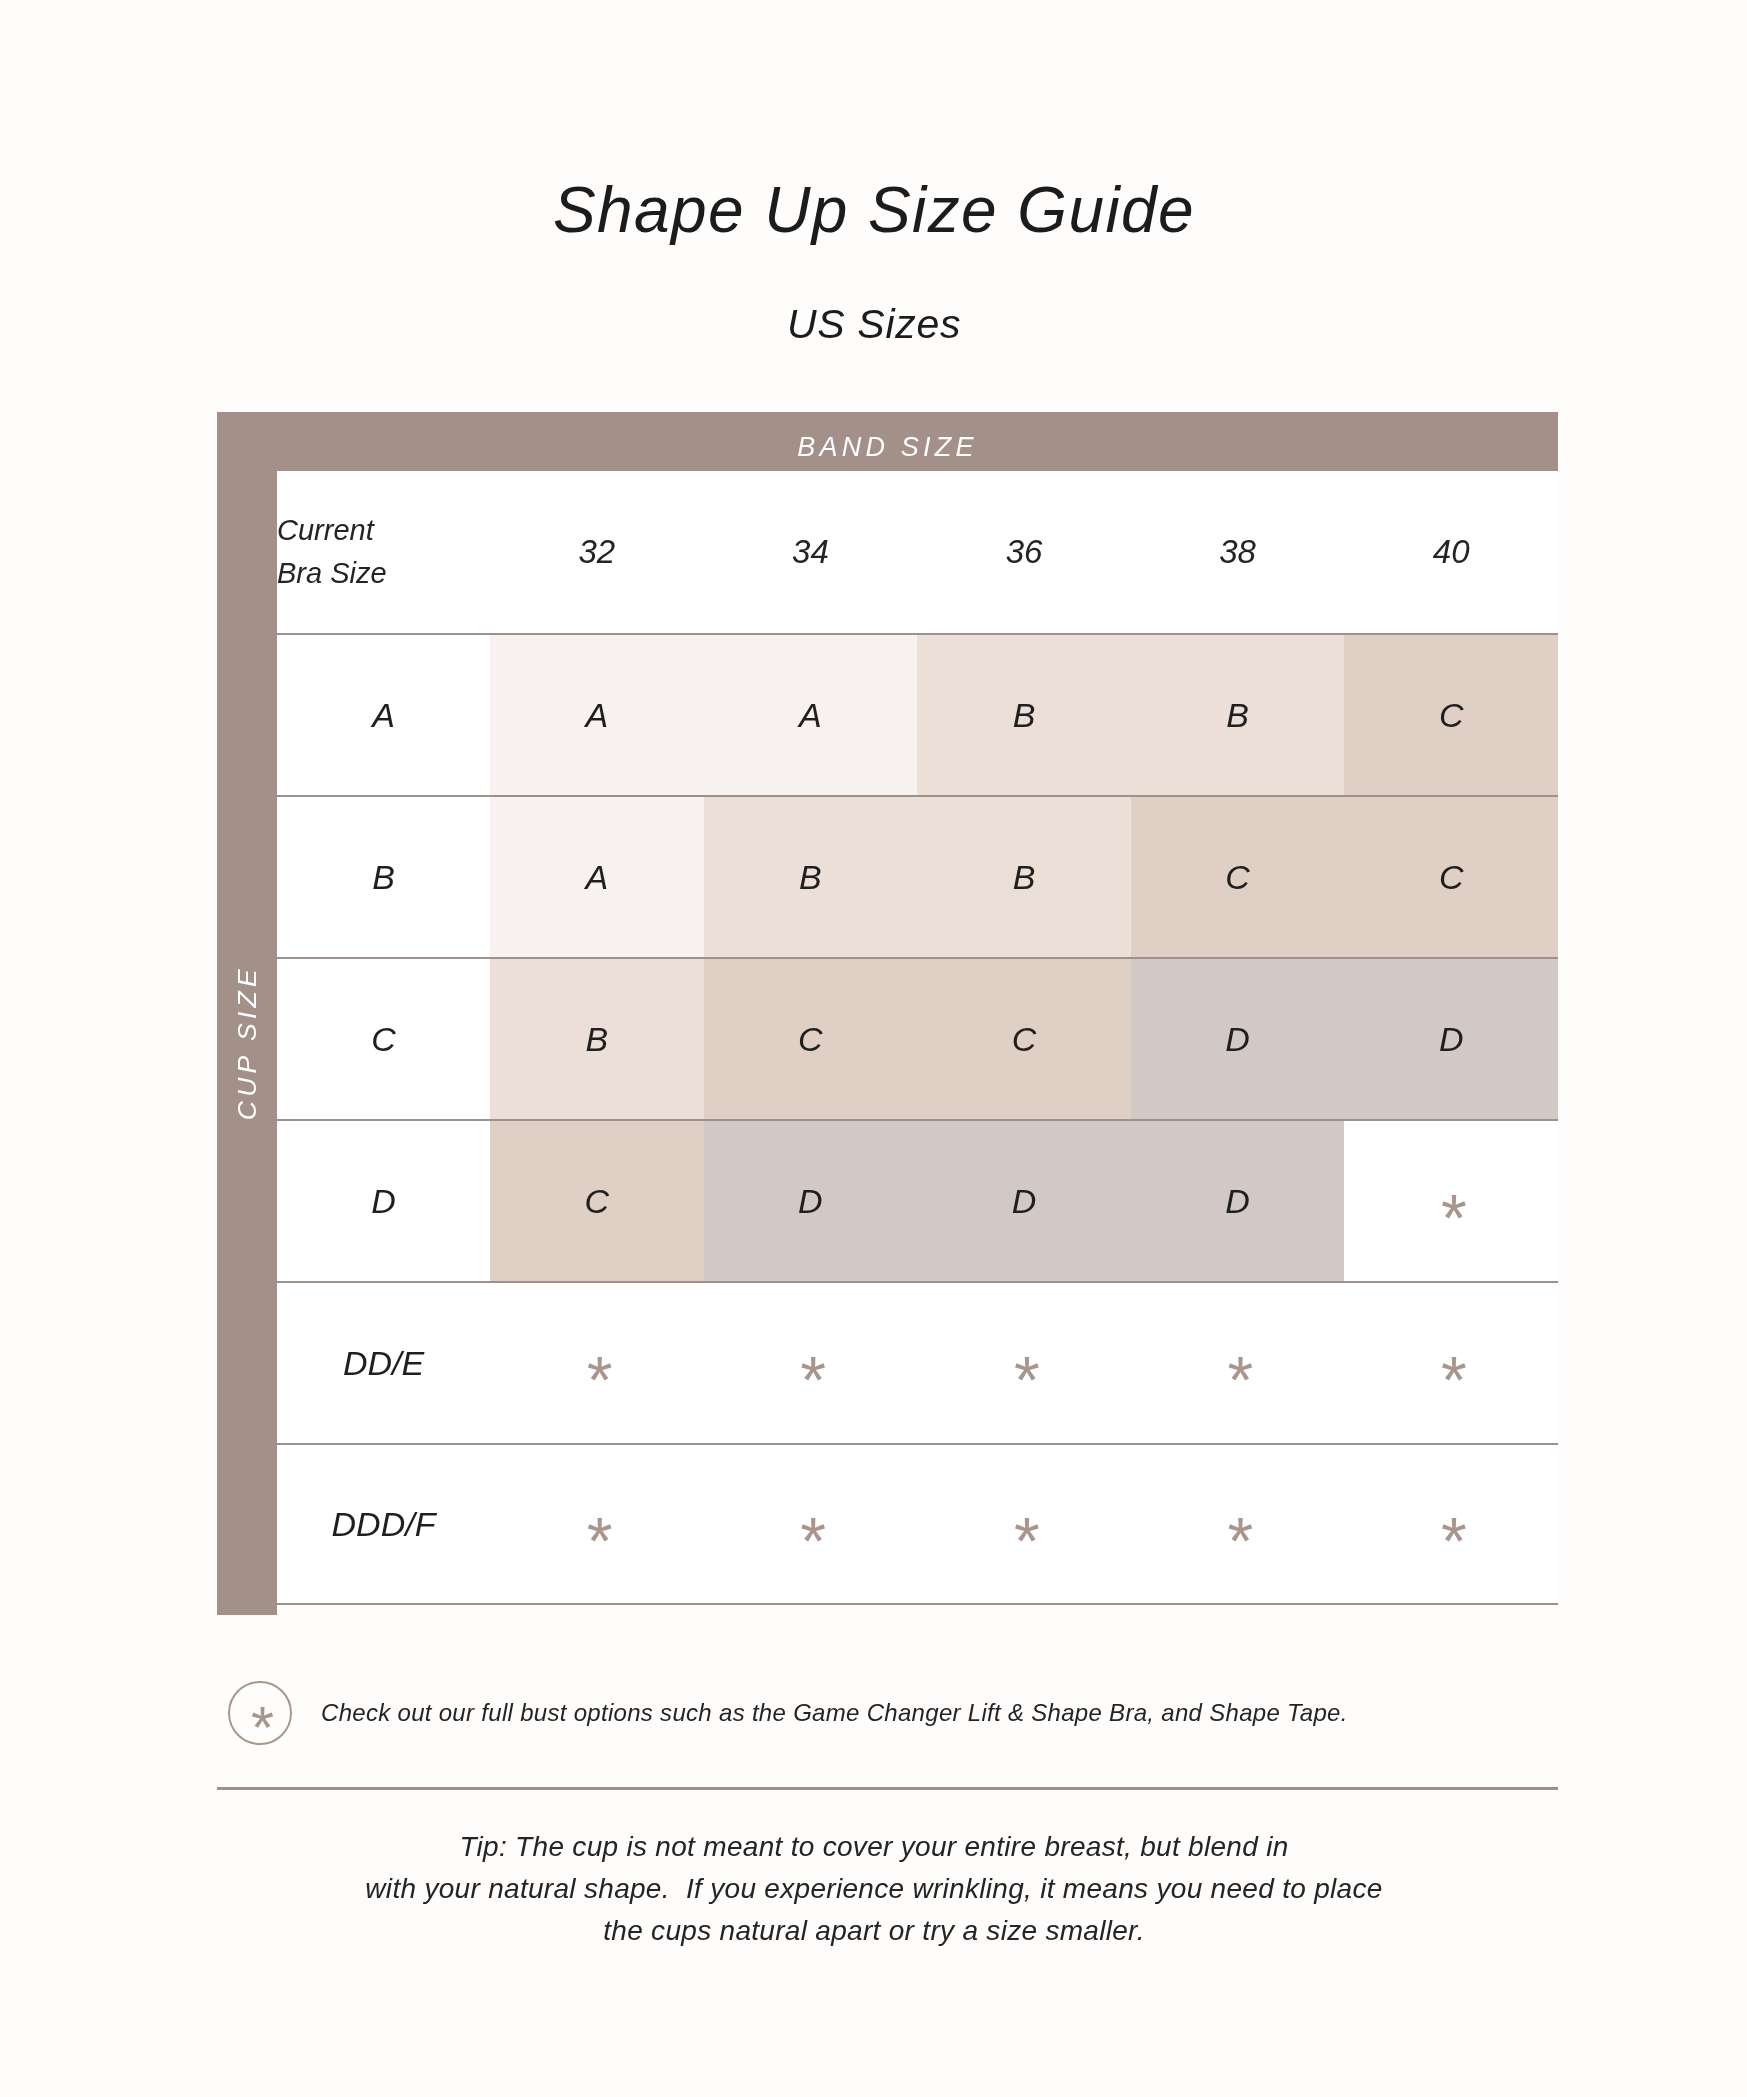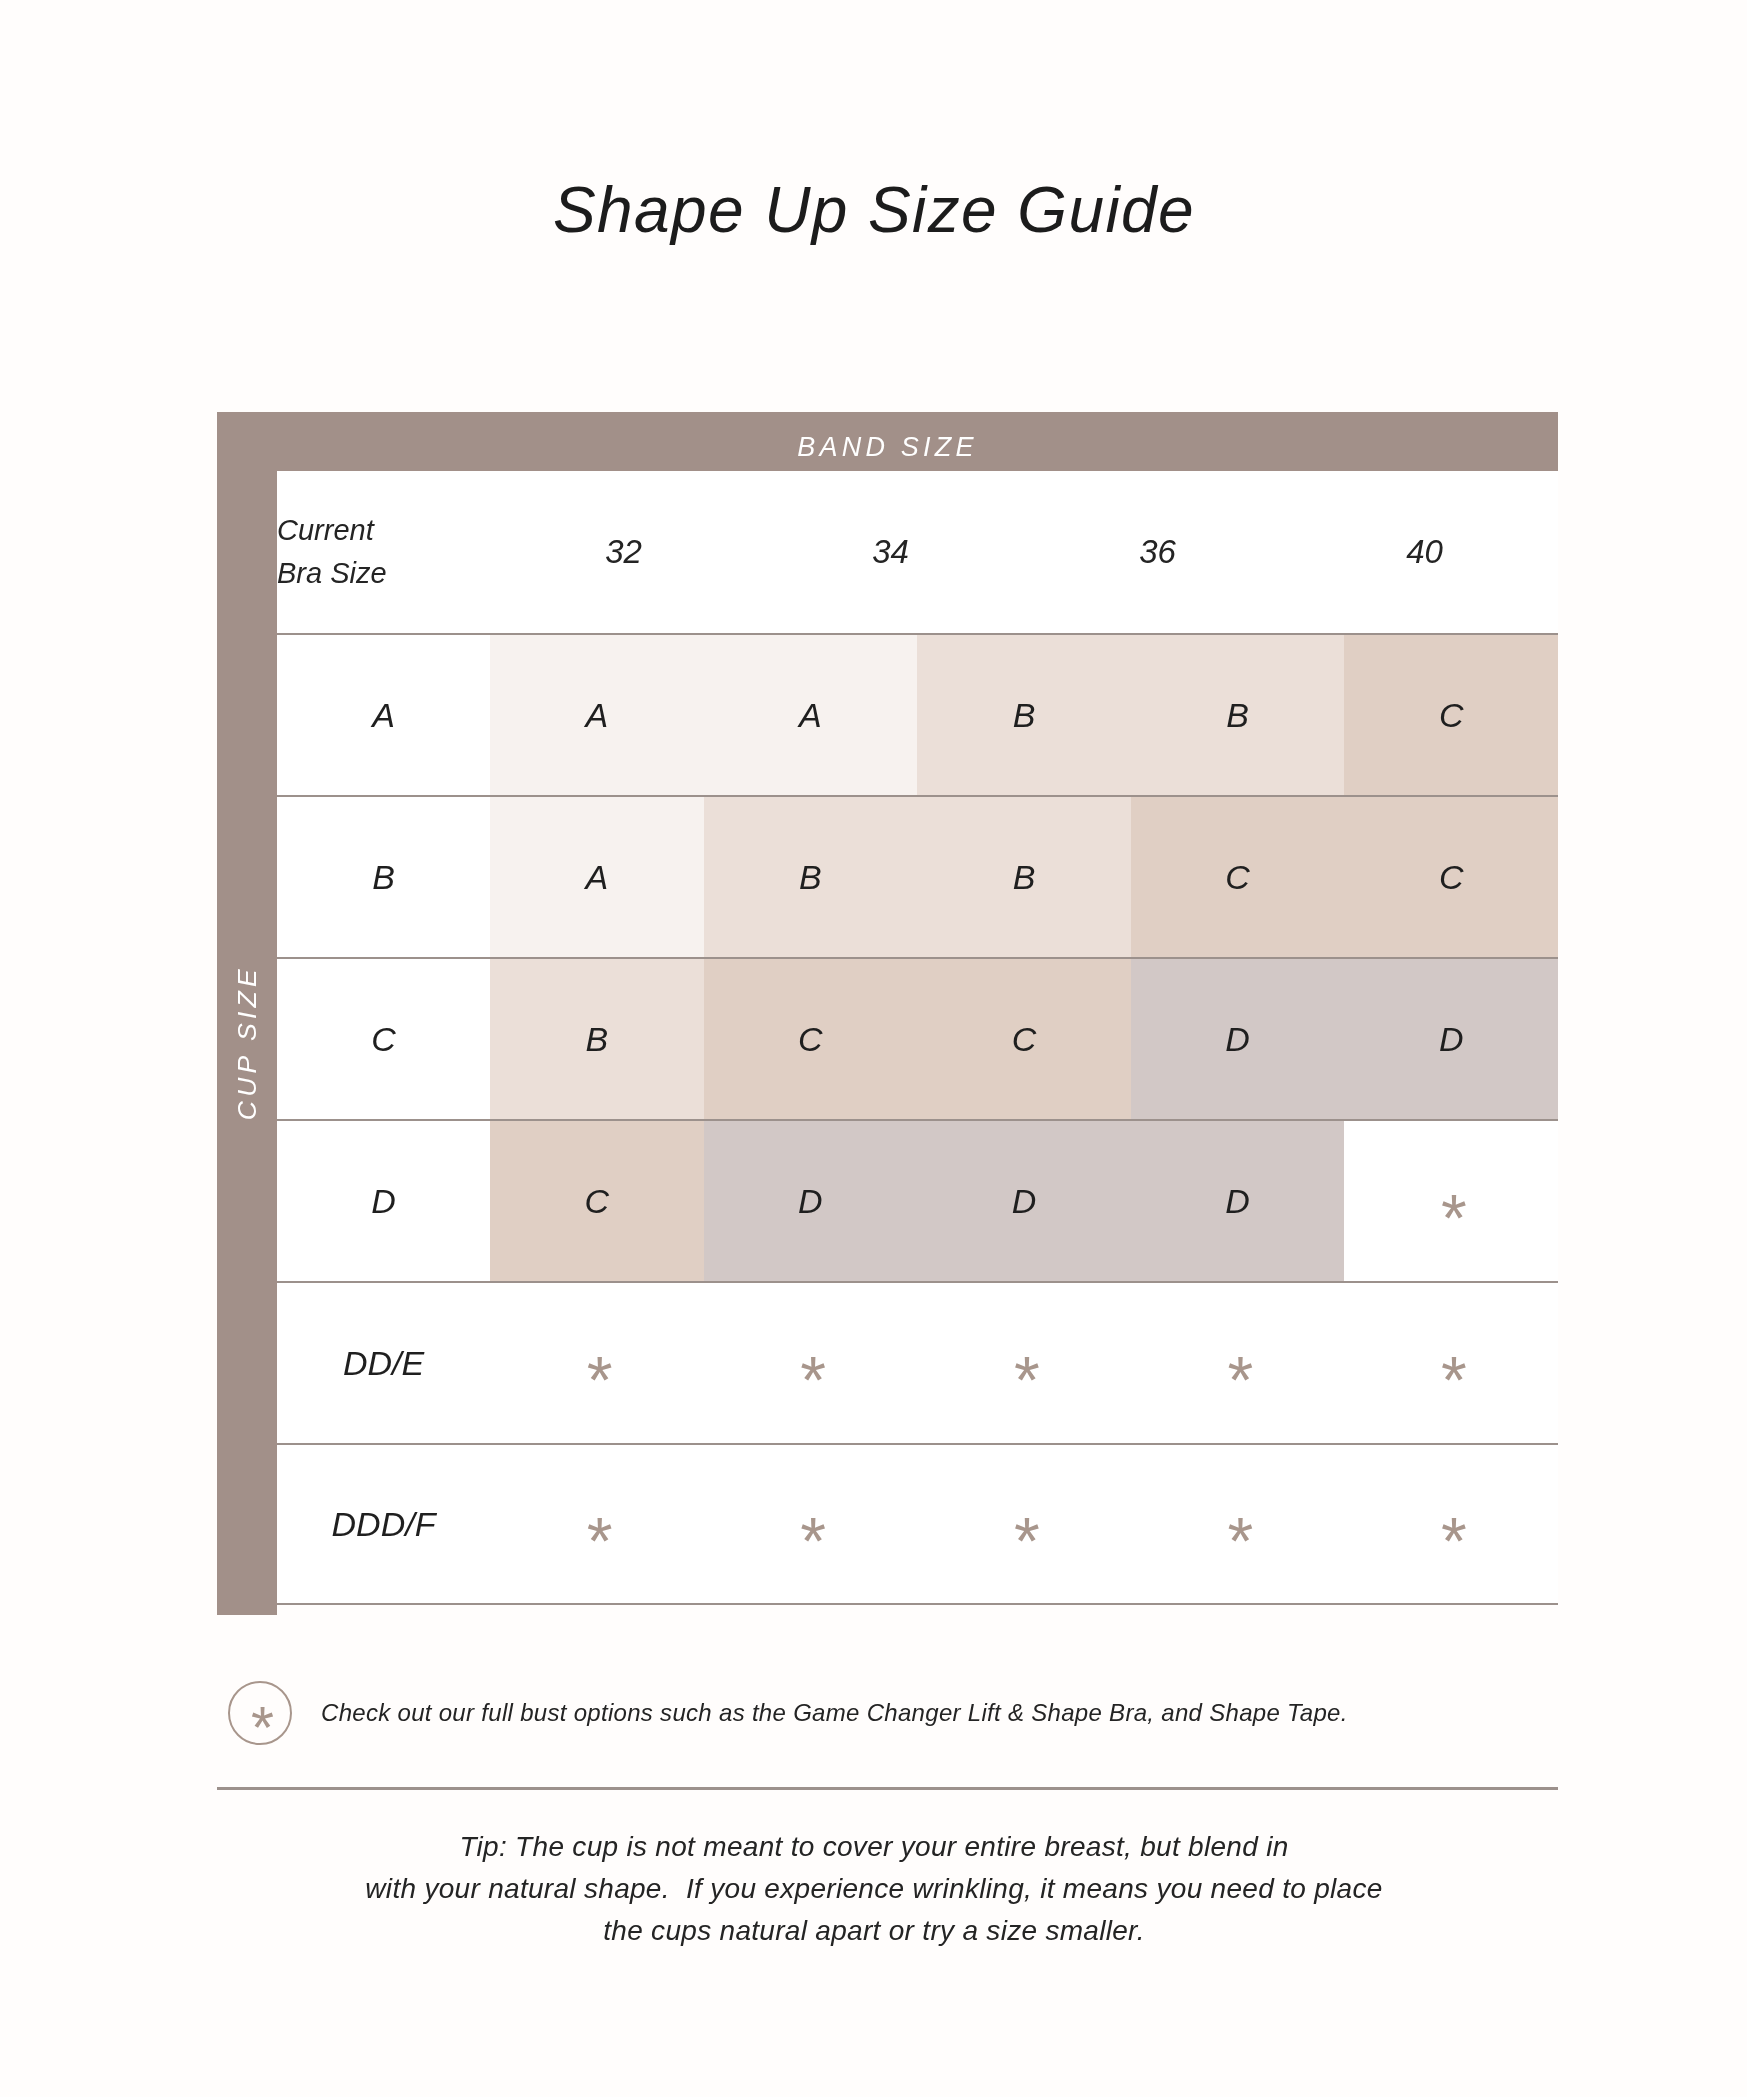--- a/index.html
+++ b/index.html
@@ -72,20 +72,21 @@
     text-align:center;font-size:28px;line-height:42px;color:#242424;letter-spacing:0.3px;
   }
   .tip-line{white-space:pre-wrap;}
 </style>
 </head>
 <body>
 
 <div class="page">
 
   <div class="page-title">Shape Up Size Guide</div>
+  <div class="page-subtitle">US Sizes</div>
 
   <div class="size-table">
 
     <div class="band-bar" title="BAND SIZE" style="background: rgb(162, 144, 137);">
       <span>BAND SIZE</span>
     </div>
 
     <div class="cup-sidebar" style="background: rgb(162, 144, 137);">
       <span class="vtext">CUP SIZE</span>
     </div>
@@ -93,20 +94,21 @@
     <div class="grid">
 
       <div class="hrow">
         <div class="corner-cell">
           <span class="corner-label">Current
 Bra Size</span>
         </div>
         <div class="hcell">32</div>
         <div class="hcell">34</div>
         <div class="hcell">36</div>
+        <div class="hcell">38</div>
         <div class="hcell">40</div>
       </div>
 
       <div class="trow">
         <div class="cup-cell">A</div>
         <div class="cell" style="background: rgb(247, 242, 239);">
             <span class="v">A</span>
           </div>
         <div class="cell" style="background: rgb(247, 242, 239);">
             <span class="v">A</span>

